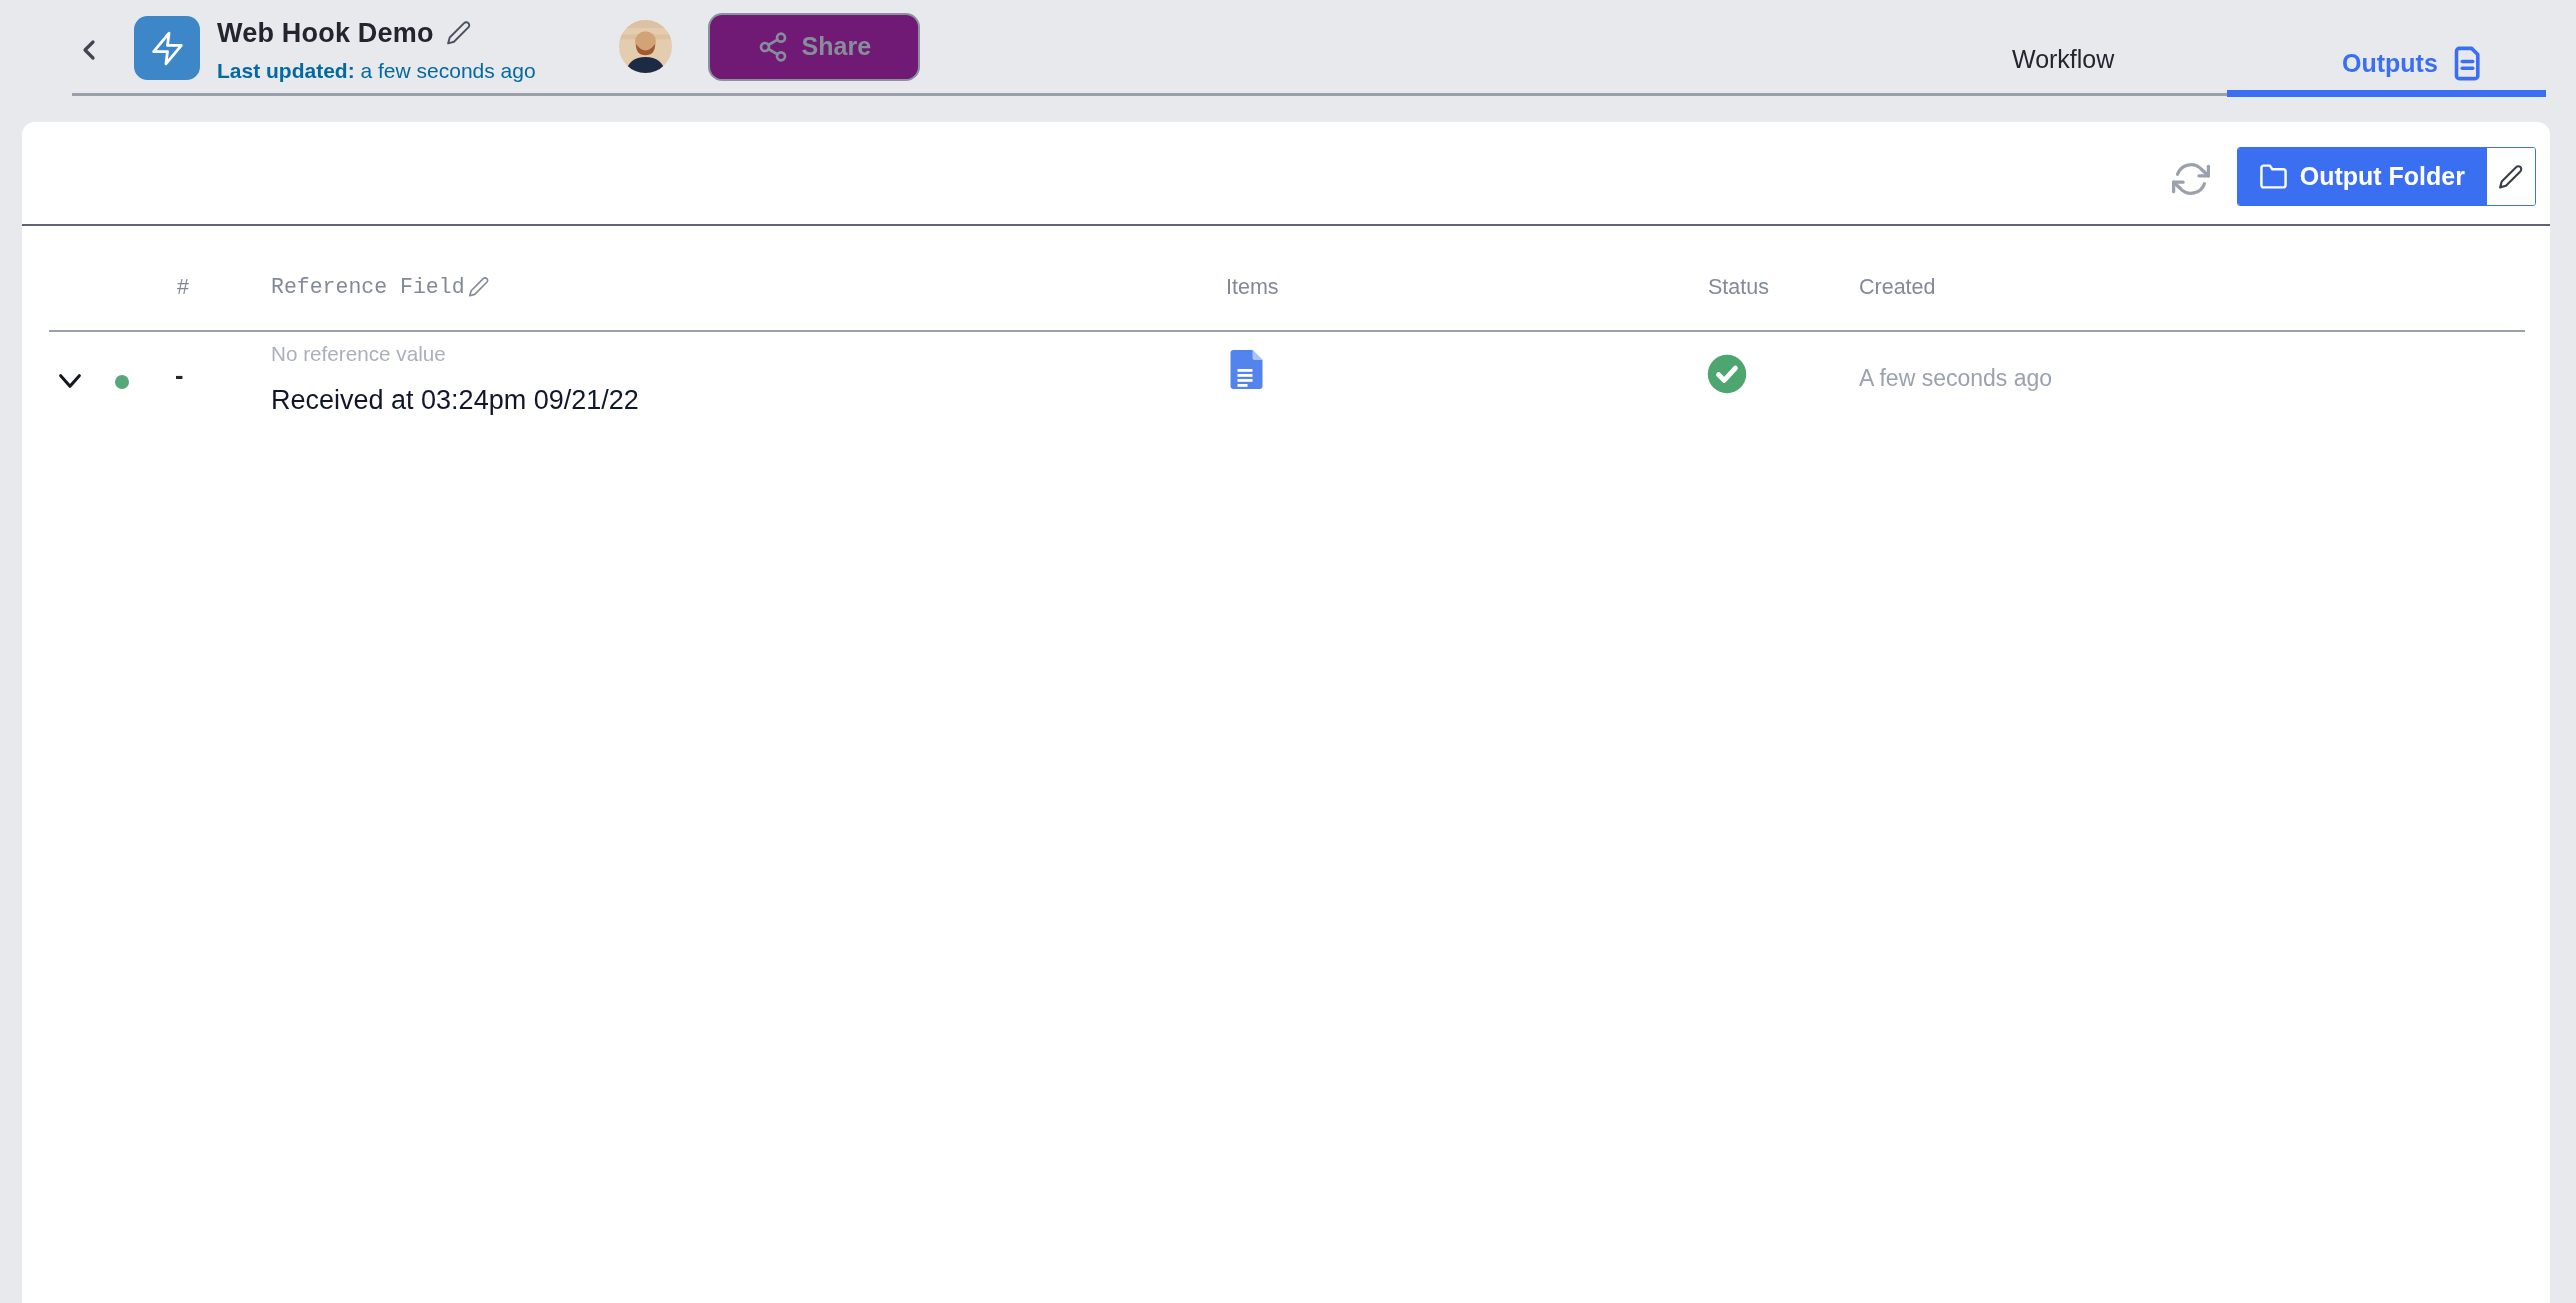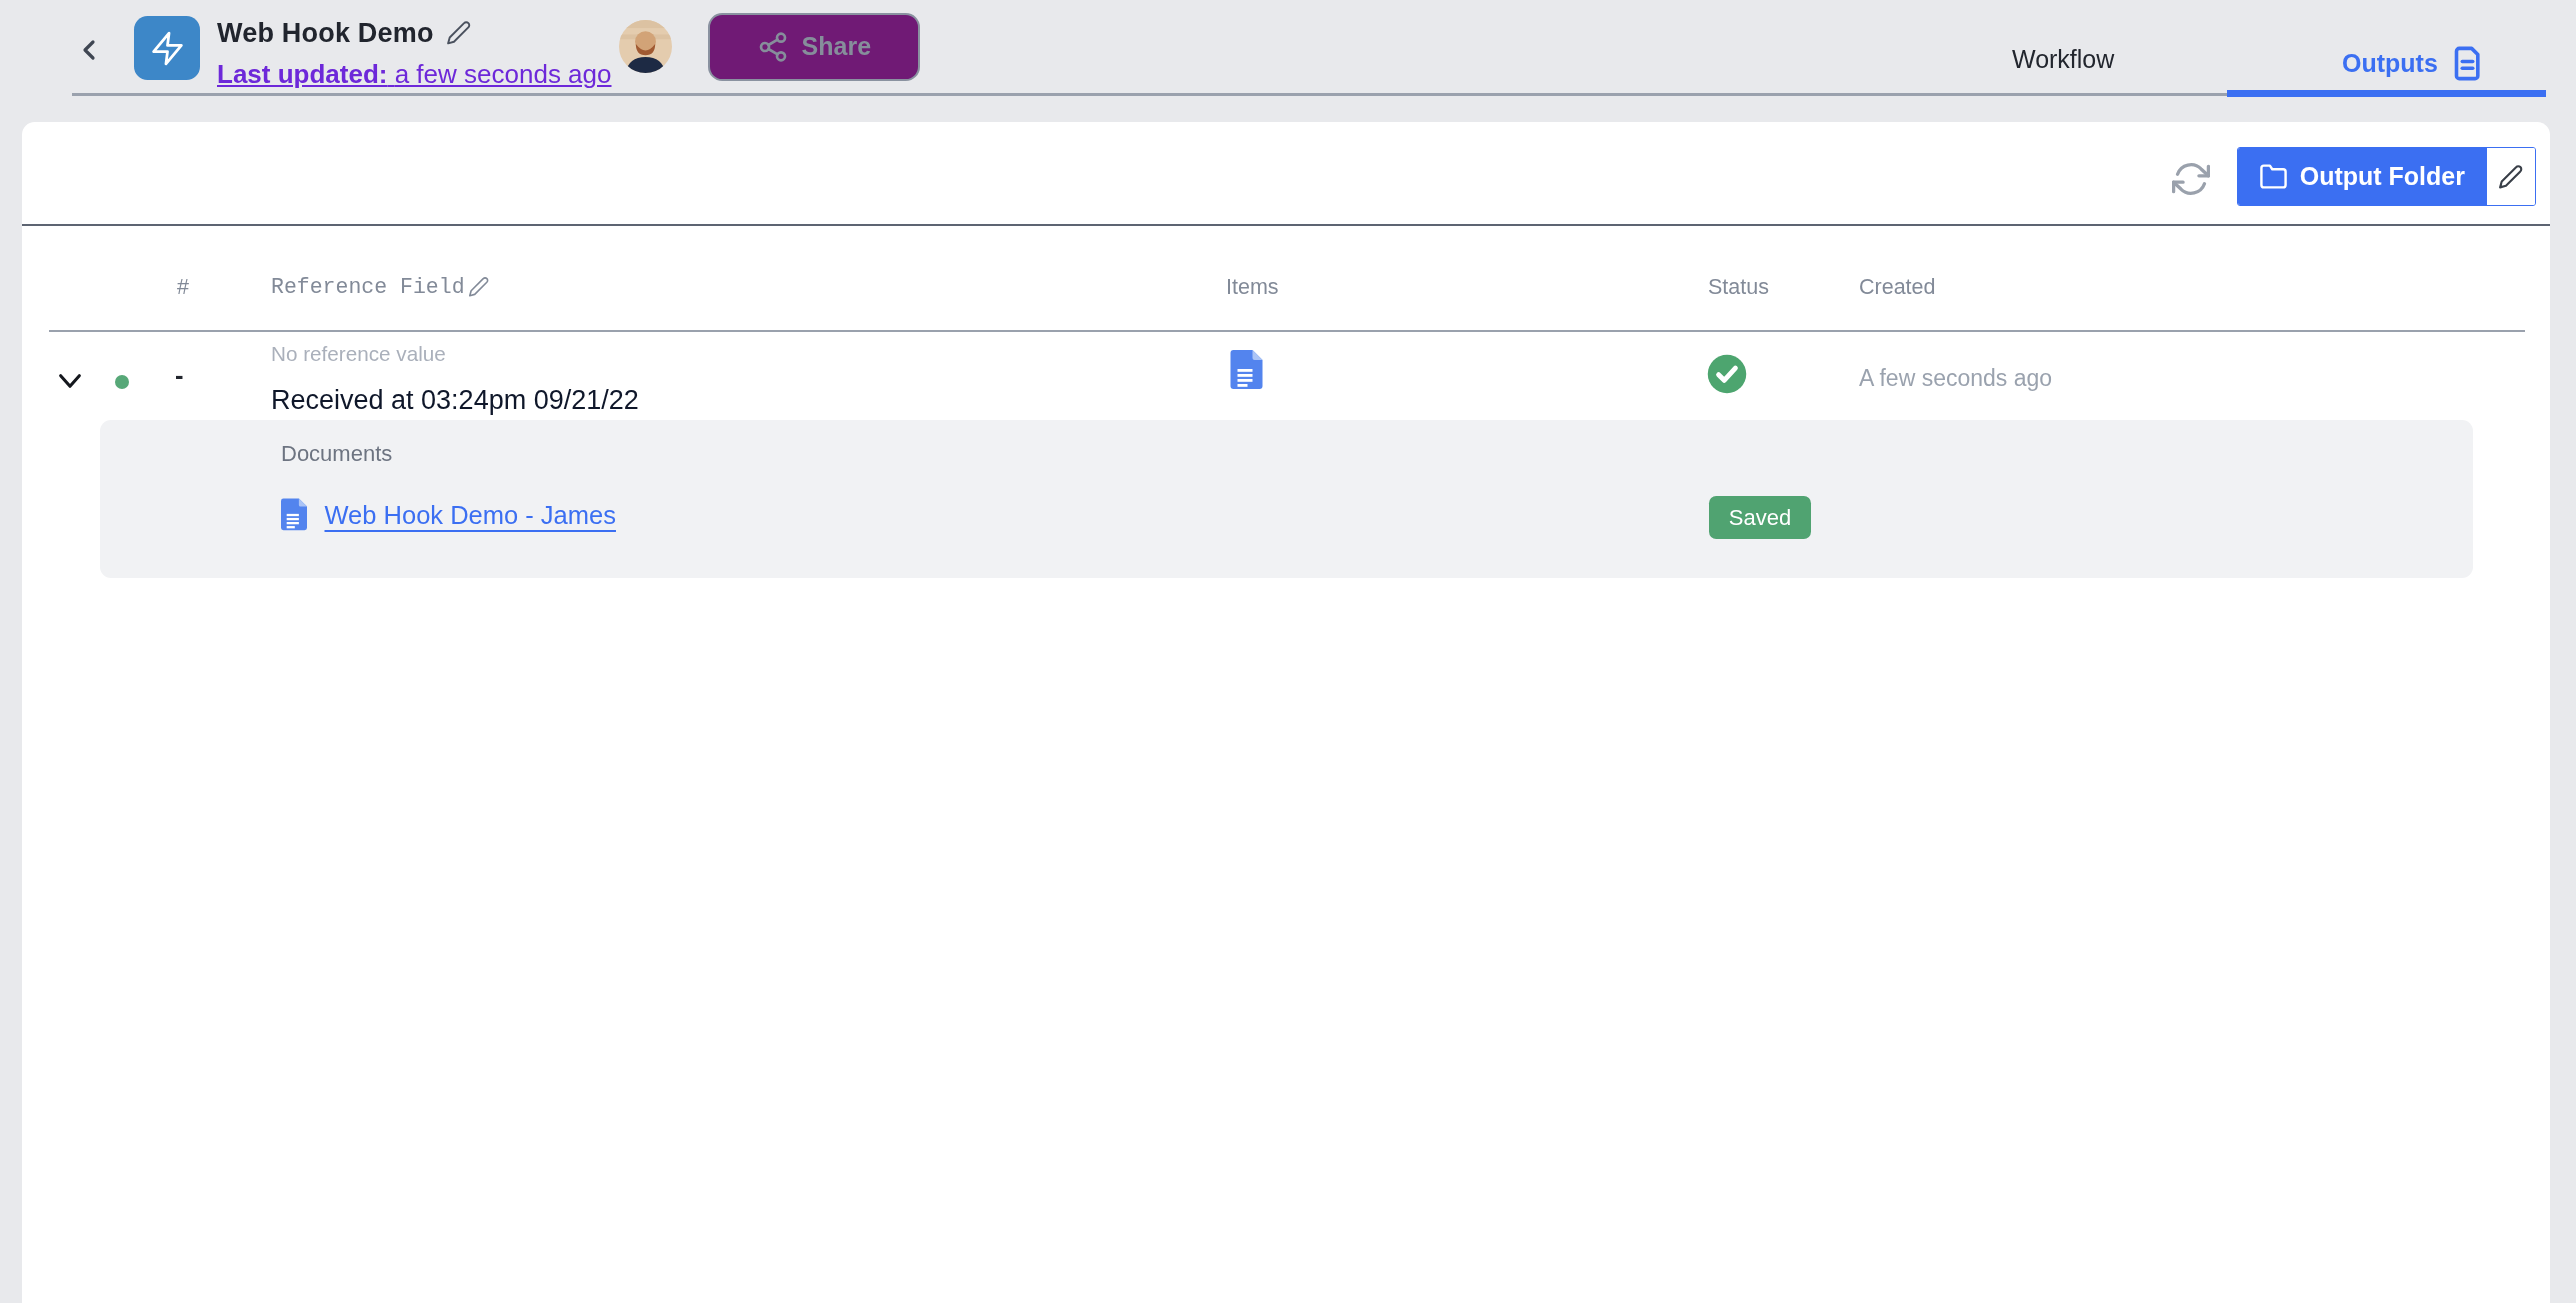--- a/index.html
+++ b/index.html
@@ -10,21 +10,21 @@
     position: relative;
     color: #22262e;
   }
   
   .topbar { position: absolute; left: 0; top: 0; width: 2576px; height: 97px; background: #e8e9ec; margin-left: 22px; }
   .back-btn { position: absolute; left: 46px; top: 29px; width: 41px; height: 41px; display: flex; align-items: center; justify-content: center; cursor: pointer; }
   .app-icon { position: absolute; left: 112px; top: 16px; width: 66px; height: 64px; border-radius: 13.5px; background: #3d87c8; display: flex; align-items: center; justify-content: center; }
   .title-row { position: absolute; left: 195px; top: 17.5px; display: flex; align-items: center; gap: 12.7px; }
   .title { font-size: 27px; font-weight: bold; color: #21252e; letter-spacing: 0.2px; }
   .title-edit { width: 25.5px; height: 25.5px; }
-  .subtitle { position: absolute; left: 195px; top: 59px; font-size: 26px; color: #6d28d9; text-decoration: underline; }
+  .subtitle { position: absolute; left: 195px; top: 59px; font-size: 21px; color: #0369a1; }
   .subtitle b { font-weight: bold; }
   .avatar { position: absolute; left: 597px; top: 20px; width: 53px; height: 53px; border-radius: 50%; overflow: hidden; cursor: pointer; }
   .share-btn { position: absolute; left: 686px; top: 12.7px; width: 212px; height: 68px; background: #701a75; border: 2.4px solid #8a92a0; border-radius: 14.3px; display: flex; align-items: center; justify-content: center; gap: 12.7px; cursor: pointer; }
   .share-btn span { font-size: 25px; font-weight: bold; color: #868e9b; }
   .tab { position: absolute; top: 45px; font-size: 25px; cursor: pointer; display: flex; align-items: center; gap: 12.7px; }
   .tab-workflow { left: 1990px; color: #22262e; }
   .tab-outputs  { left: 2320px; color: #3b6ff2; font-weight: bold; }
   .hairline-gray { position: absolute; left: 50px; top: 93px; width: 2155px; height: 3.2px; background: #9aa1ad; }
   .hairline-blue { position: absolute; left: 2205px; top: 90px; width: 319px; height: 7.2px; background: #3b6ff2; }
   
@@ -189,32 +189,15 @@
         <rect x="7" y="34" width="10" height="2.8" fill="#ffffff"></rect>
       </svg>
     </div>
     <svg class="row-status" viewBox="0 0 24 24">
         <circle cx="12" cy="12" r="11" fill="#4da56f"></circle>
         <path d="M7.2 12.4 l3.2 3.2 6.4-7" fill="none" stroke="#ffffff" stroke-width="2.8" stroke-linecap="round" stroke-linejoin="round"></path>
       </svg>
     <span class="row-created">A few seconds ago</span>
   </div>
 
-  <div class="panel">
-    <div class="panel-label">Documents</div>
-    <div class="doc-row">
-      <svg width="26" height="35" viewBox="0 0 32 42">
-        <path d="M0 3 a3 3 0 0 1 3 -3 h19 l10 10 v26 a3 3 0 0 1 -3 3 h-26 a3 3 0 0 1 -3 -3 z" fill="#5384ee"></path>
-        <path d="M22 0 l10 10 h-8 a2 2 0 0 1 -2 -2 z" fill="#abc4f6"></path>
-        <rect x="7" y="19" width="15" height="2.8" fill="#ffffff"></rect>
-        <rect x="7" y="24" width="15" height="2.8" fill="#ffffff"></rect>
-        <rect x="7" y="29" width="15" height="2.8" fill="#ffffff"></rect>
-        <rect x="7" y="34" width="10" height="2.8" fill="#ffffff"></rect>
-      </svg>
-      <a class="doc-link">Web Hook Demo - James</a>
-    </div>
-    <div class="saved-badge">
-      <span>Saved</span>
-    </div>
-  </div>
 
 </div>
 
 
 </body></html>

